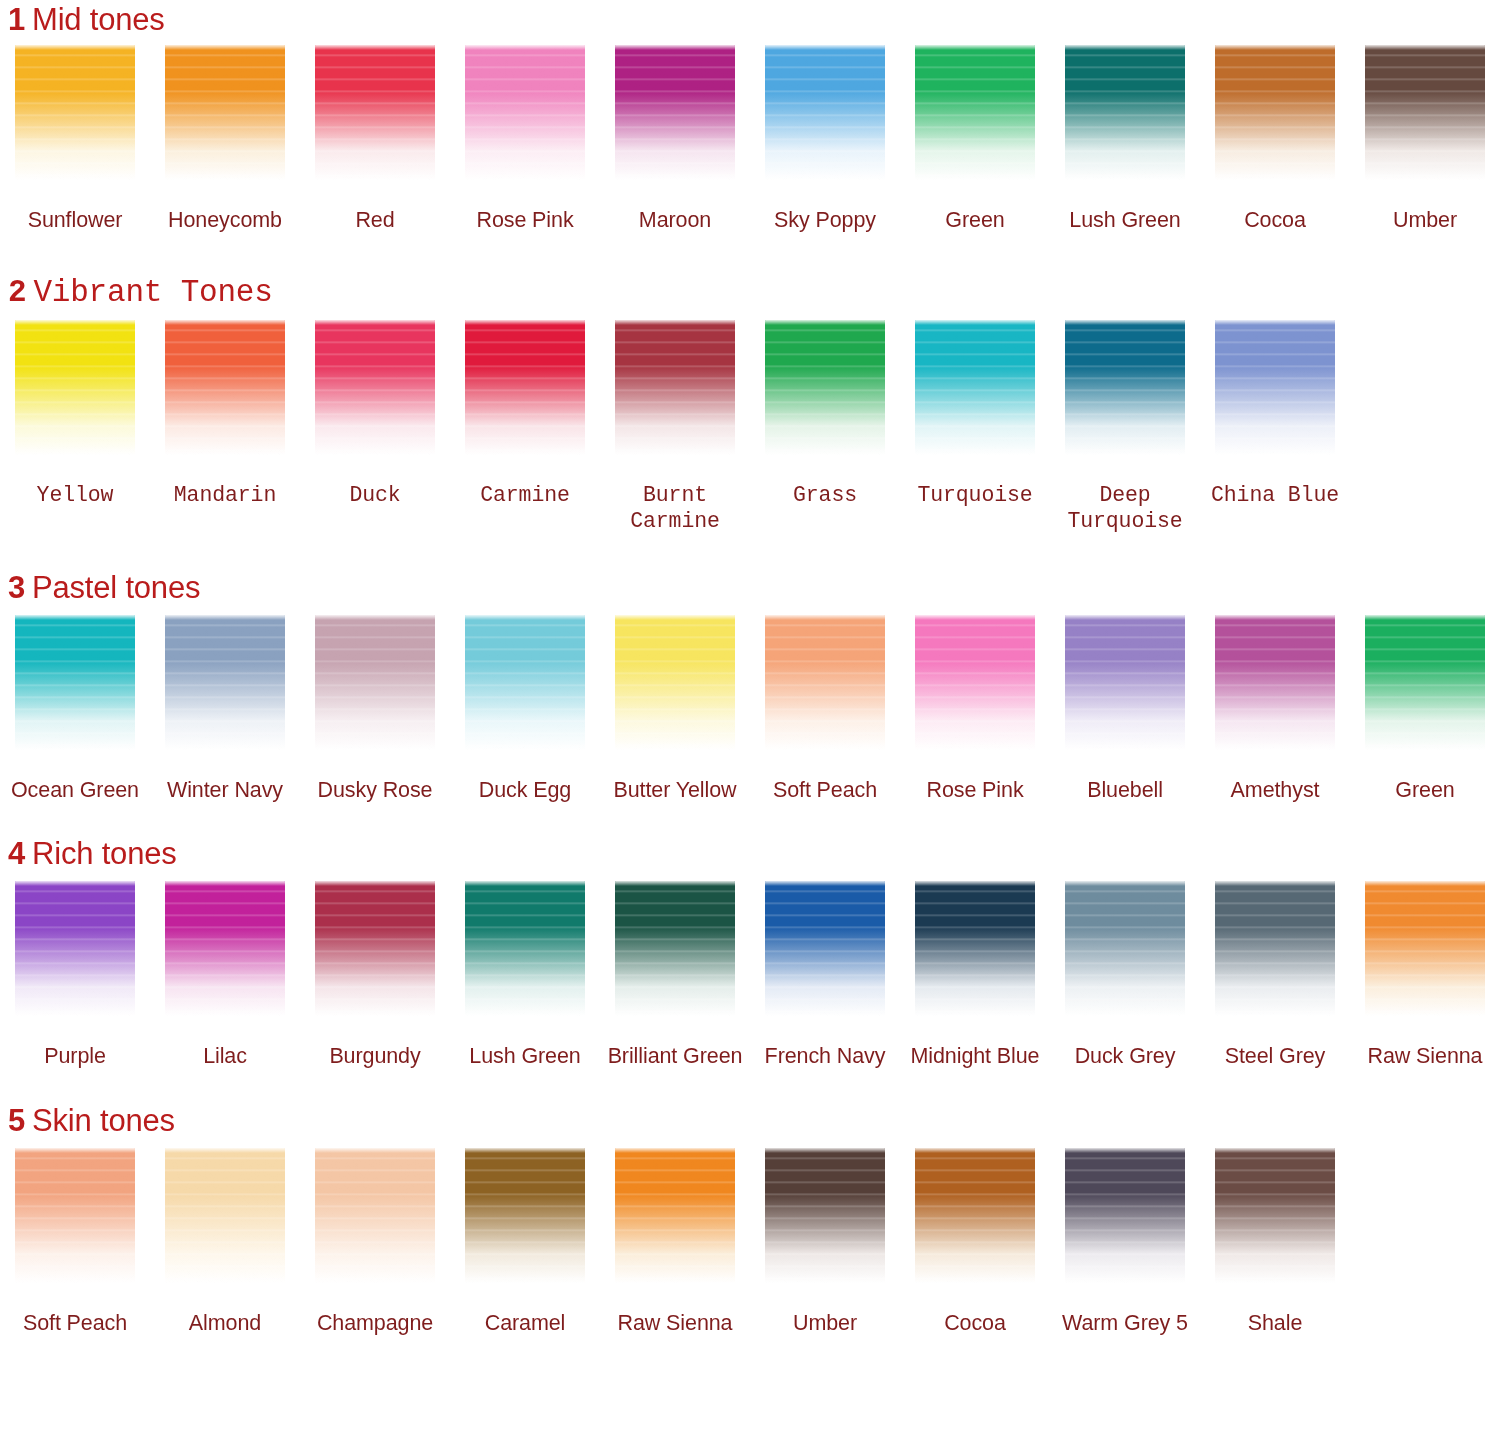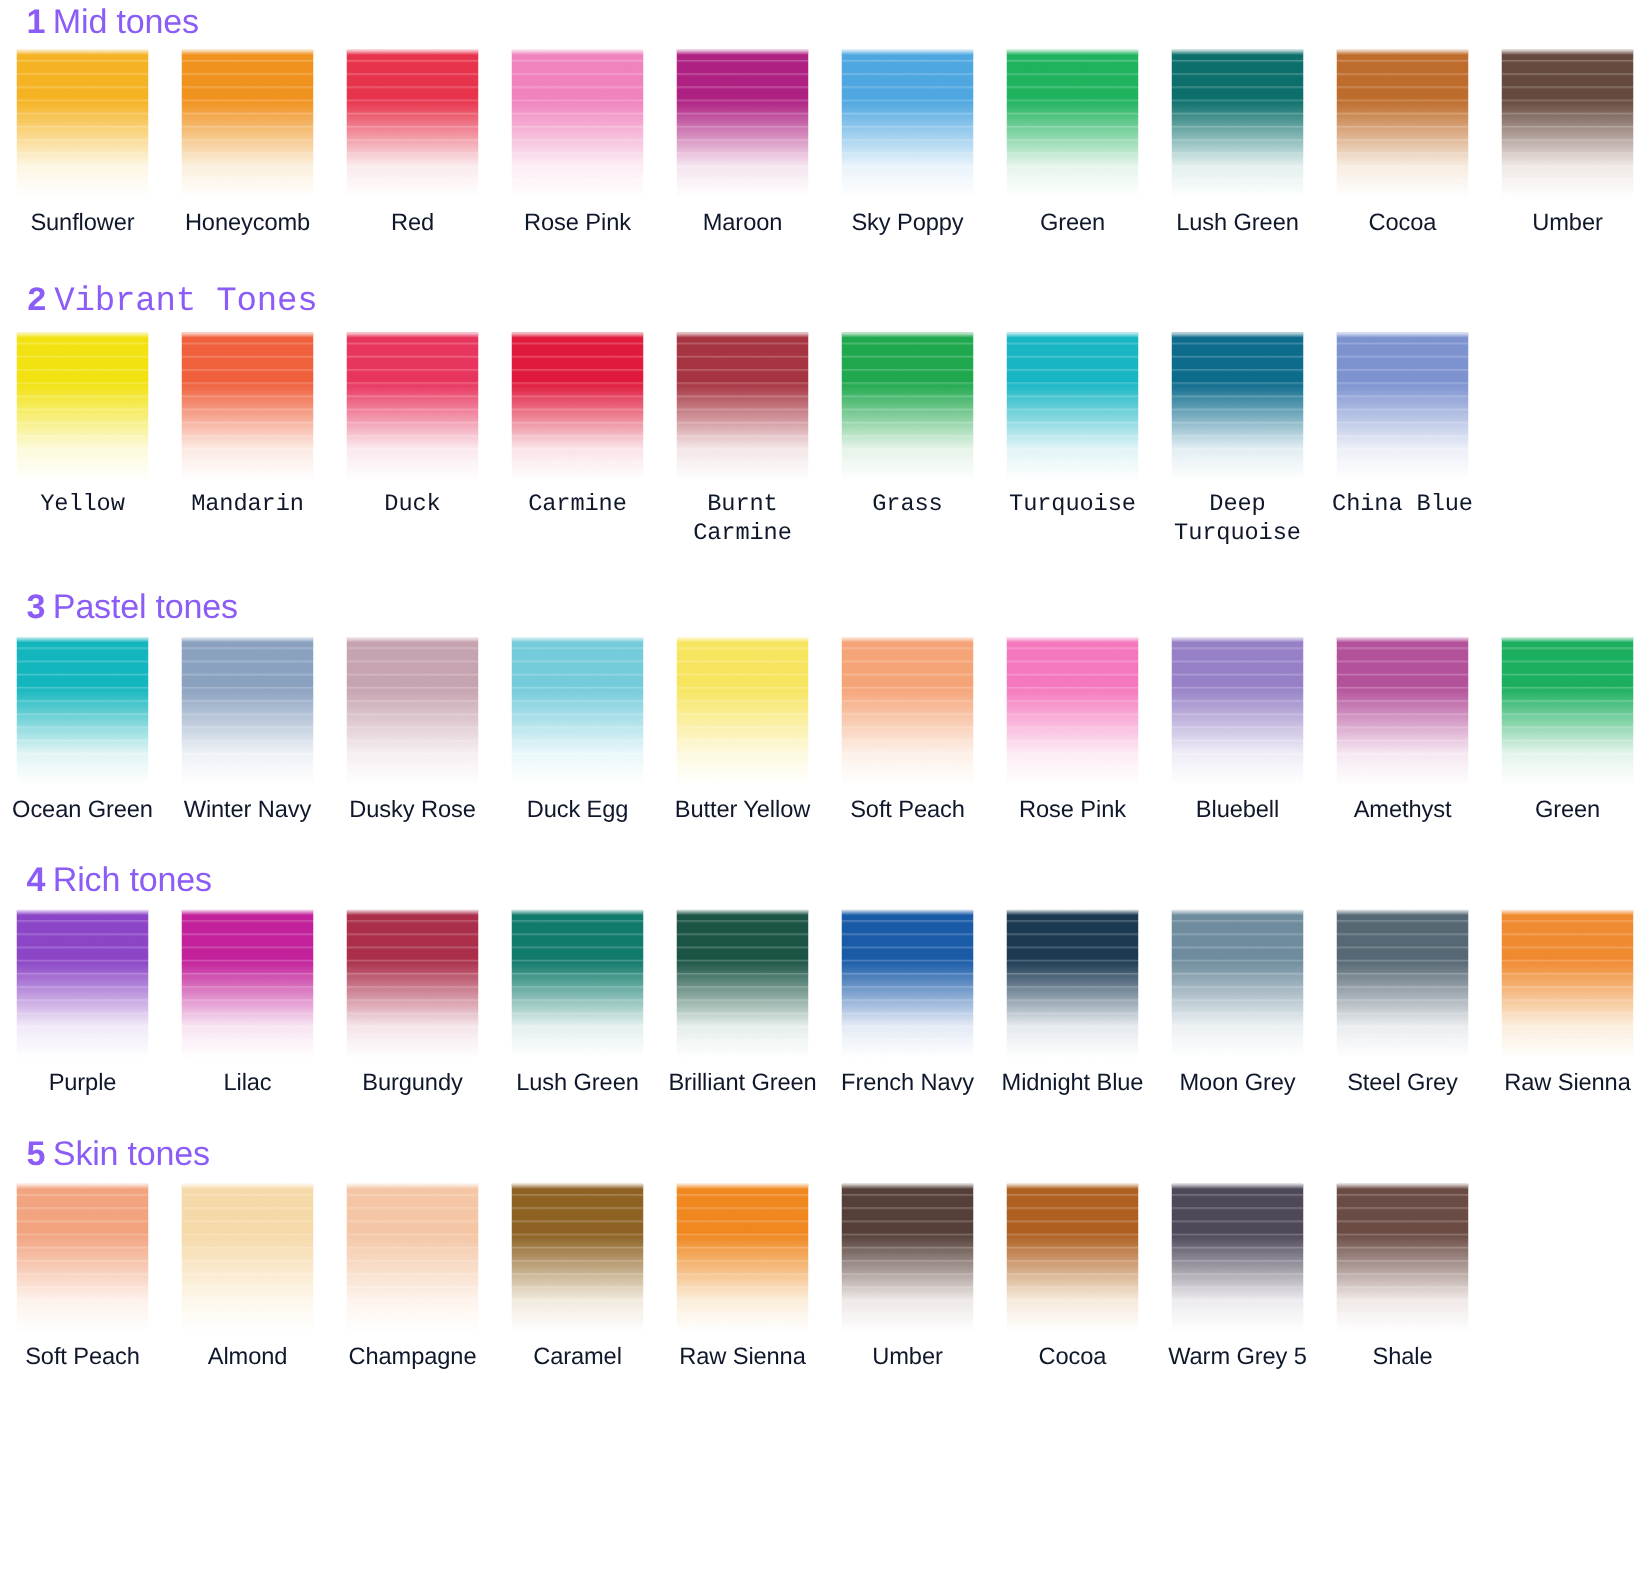--- a/index.html
+++ b/index.html
@@ -25,23 +25,23 @@
 
   .section {
     position: relative;
     width: 1500px;
   }
 
   .section-heading {
     font-size: 31px;
     line-height: 36px;
     font-weight: 400;
-    color: #8b5cf6;
+    color: #b91c1c;
     letter-spacing: -0.2px;
-    padding-left: 24px;
+    padding-left: 8px;
     white-space: nowrap;
   }
   .section-heading .sec-num {
     font-weight: 700;
     margin-right: 7px;
   }
 
   .swatch-row {
     display: grid;
     grid-template-columns: repeat(10, 150px);
@@ -112,25 +112,25 @@
 
   
   .swatch .topedge {
     position: absolute;
     left: 0; right: 0; top: 0;
     height: 5px;
     background: linear-gradient(180deg, rgba(255,255,255,.85), rgba(255,255,255,0));
   }
 
   .swatch-label {
-    margin-top: 9px;
+    margin-top: 27px;
     font-size: 21.5px;
     line-height: 26px;
     font-weight: 400;
-    color: #0f172a;
+    color: #7f1d1d;
     text-align: center;
     width: 148px;
     letter-spacing: -0.1px;
   }
 
   
   #sec-1 { padding-top: 2px; }
   #sec-1 .swatch-row { margin-top: 7px; }
   #sec-2 { padding-top: 42px; font-family: Liberation Mono, monospace; }
   #sec-2 .swatch-row { margin-top: 9px; }
@@ -487,21 +487,21 @@
           </div>
           <div class="swatch-label">Midnight Blue</div>
         </div>
         <div class="swatch-cell">
           <div class="swatch">
             <div class="grad" style="background: linear-gradient(rgb(110, 140, 158) 0%, rgb(110, 140, 158) 34%, rgb(236, 240, 243) 78%, rgb(255, 255, 255) 100%);"></div>
             <div class="strokes"></div>
             <div class="grain"></div>
             <div class="topedge"></div>
           </div>
-          <div class="swatch-label">Moon Grey</div>
+          <div class="swatch-label">Duck Grey</div>
         </div>
         <div class="swatch-cell">
           <div class="swatch">
             <div class="grad" style="background: linear-gradient(rgb(86, 104, 116) 0%, rgb(86, 104, 116) 34%, rgb(233, 236, 239) 78%, rgb(255, 255, 255) 100%);"></div>
             <div class="strokes"></div>
             <div class="grain"></div>
             <div class="topedge"></div>
           </div>
           <div class="swatch-label">Steel Grey</div>
         </div>

